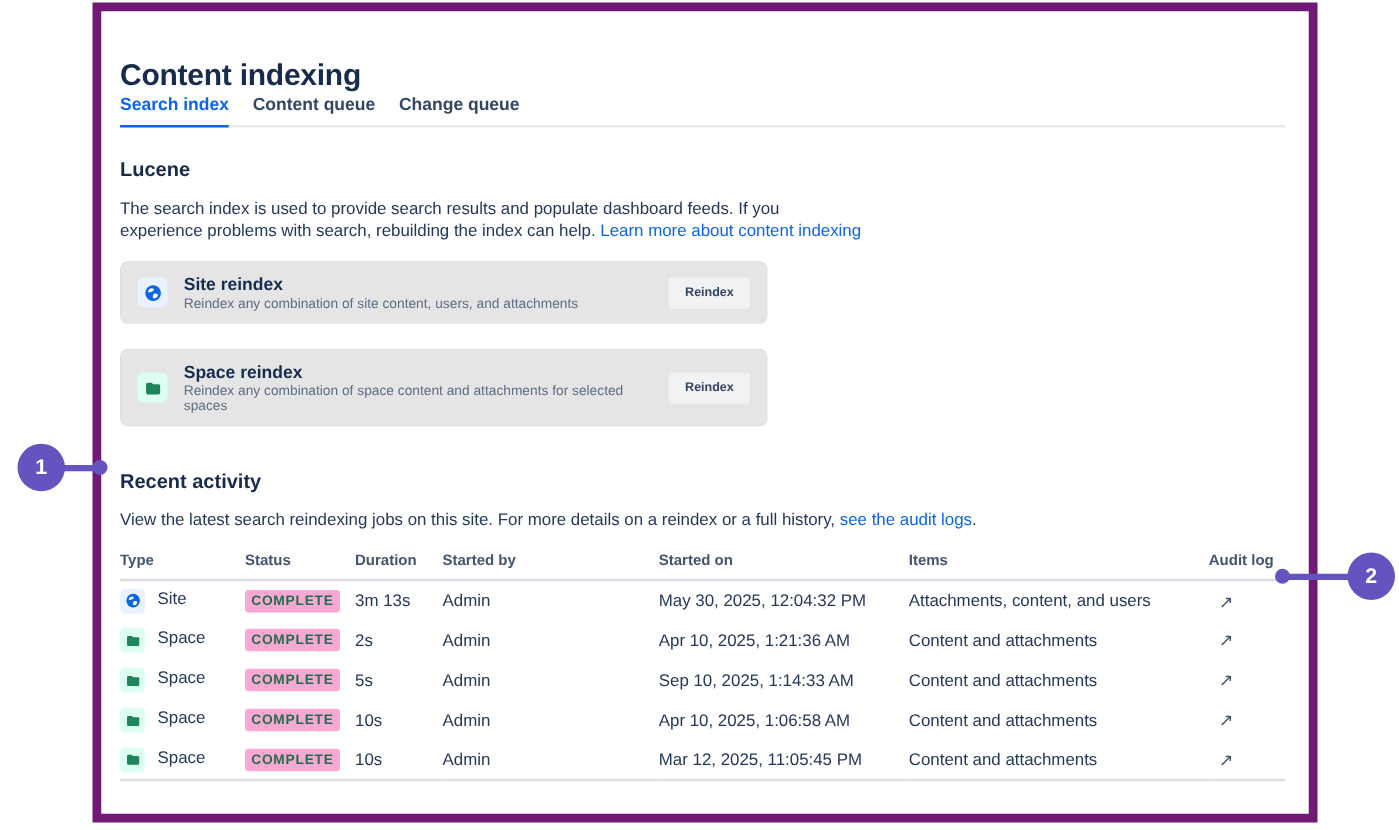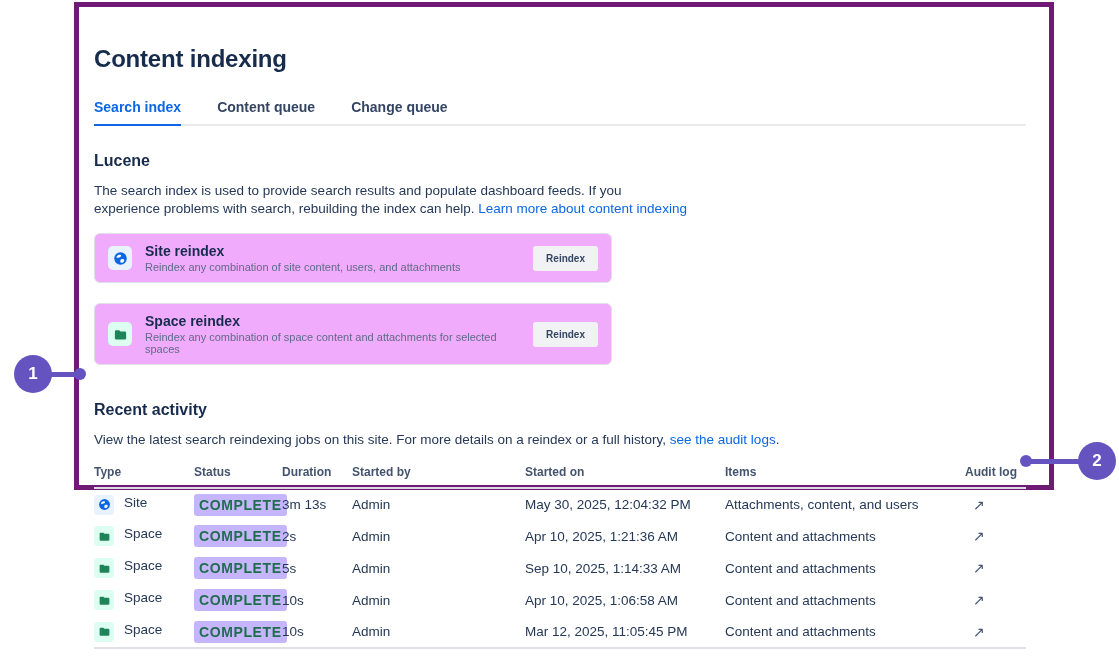--- a/index.html
+++ b/index.html
@@ -1,35 +1,35 @@
 <!DOCTYPE html>
 <html><head>
 <meta charset="utf-8">
 <style>
   * { margin:0; padding:0; box-sizing:border-box; }
   html,body { width:1119px; height:664px; background:#ffffff;
     font-family:"Liberation Sans", sans-serif; color:#172B4D; }
   body { position:relative; overflow:hidden; }
 
-  .frame { position:absolute; left:74px; top:2px; width:980px; height:488px;
-    background:#fff; border:5px solid #701a75; }
+  .frame { position:absolute; left:74px; top:2px; width:980px; height:656px;
+    background:#fff; border:7px solid #701a75; }
   .content { position:absolute; left:15px; top:0; width:932px; }
 
   .page-title { margin-top:38px; font-size:24px; font-weight:700; color:#172B4D; letter-spacing:-0.2px; }
 
-  .tabs { margin-top:26px; display:flex; gap:36px; border-bottom:2px solid #E8EAEE; }
+  .tabs { display:flex; gap:19px; border-bottom:2px solid #E8EAEE; }
   .tab { font-size:14px; font-weight:700; color:#344563; padding-bottom:9px; cursor:pointer; }
   .tab.active { color:#0C66E4; border-bottom:2px solid #0C66E4; margin-bottom:-2px; }
 
   .section-h { margin-top:26px; font-size:16px; font-weight:700; color:#172B4D; }
   .desc { margin-top:12px; font-size:13.5px; line-height:18px; color:#253858; }
   .link { color:#0C66E4; text-decoration:none; cursor:pointer; }
 
   .card { width:518px; margin-top:15px; border:1px solid #DFE1E6; border-radius:6px;
-    background:#f0abfc; padding:9px 13px; display:flex; align-items:center; }
+    background:#e5e5e5; padding:9px 13px; display:flex; align-items:center; }
   .card + .card { margin-top:20px; }
   .card-icon { width:24px; height:24px; border-radius:5px; display:flex;
     align-items:center; justify-content:center; flex:0 0 24px; }
   .card-icon.globe { background:#E9F2FF; }
   .card-icon.folder { background:#DCFFF1; }
   .card-text { margin-left:13px; flex:1; }
   .card-title { font-size:14px; font-weight:700; color:#172B4D; }
   .card-sub { margin-top:2px; font-size:11px; color:#5E6C84; }
   .btn { background:#F1F2F4; border:none; border-radius:3px; padding:7px 13px;
     font-family:"Liberation Sans",sans-serif; font-size:10px; font-weight:700;
@@ -44,21 +44,21 @@
   tr.data-row:last-child td { border-bottom:2px solid #DFE1E6; }
   .col-type{width:100px}.col-status{width:88px}.col-duration{width:70px}
   .col-startedby{width:173px}.col-startedon{width:200px}.col-items{width:240px}.col-audit{width:61px}
 
   .type-cell { display:flex; align-items:flex-start; gap:10px; }
   .row-icon { width:20px; height:20px; border-radius:4px; display:flex;
     align-items:center; justify-content:center; }
   .row-icon.globe { background:#E9F2FF; }
   .row-icon.folder { background:#DCFFF1; }
 
-  .badge { display:inline-block; background:#c4b5fd; color:#216E4E; font-size:14px;
+  .badge { display:inline-block; background:#f9a8d4; color:#216E4E; font-size:11px;
     font-weight:700; letter-spacing:0.6px; padding:3px 5px; border-radius:3px; }
 
   .audit-arrow { font-size:14px; color:#44546F; padding-left:8px; cursor:pointer; }
 
   
   .co-circle { position:absolute; width:38px; height:38px; border-radius:50%;
     background:#6554C0; color:#fff; font-size:17px; font-weight:700;
     display:flex; align-items:center; justify-content:center; z-index:5; }
   .co-line { position:absolute; height:5px; background:#6554C0; z-index:5; }
   .co-dot { position:absolute; width:12px; height:12px; border-radius:50%;

